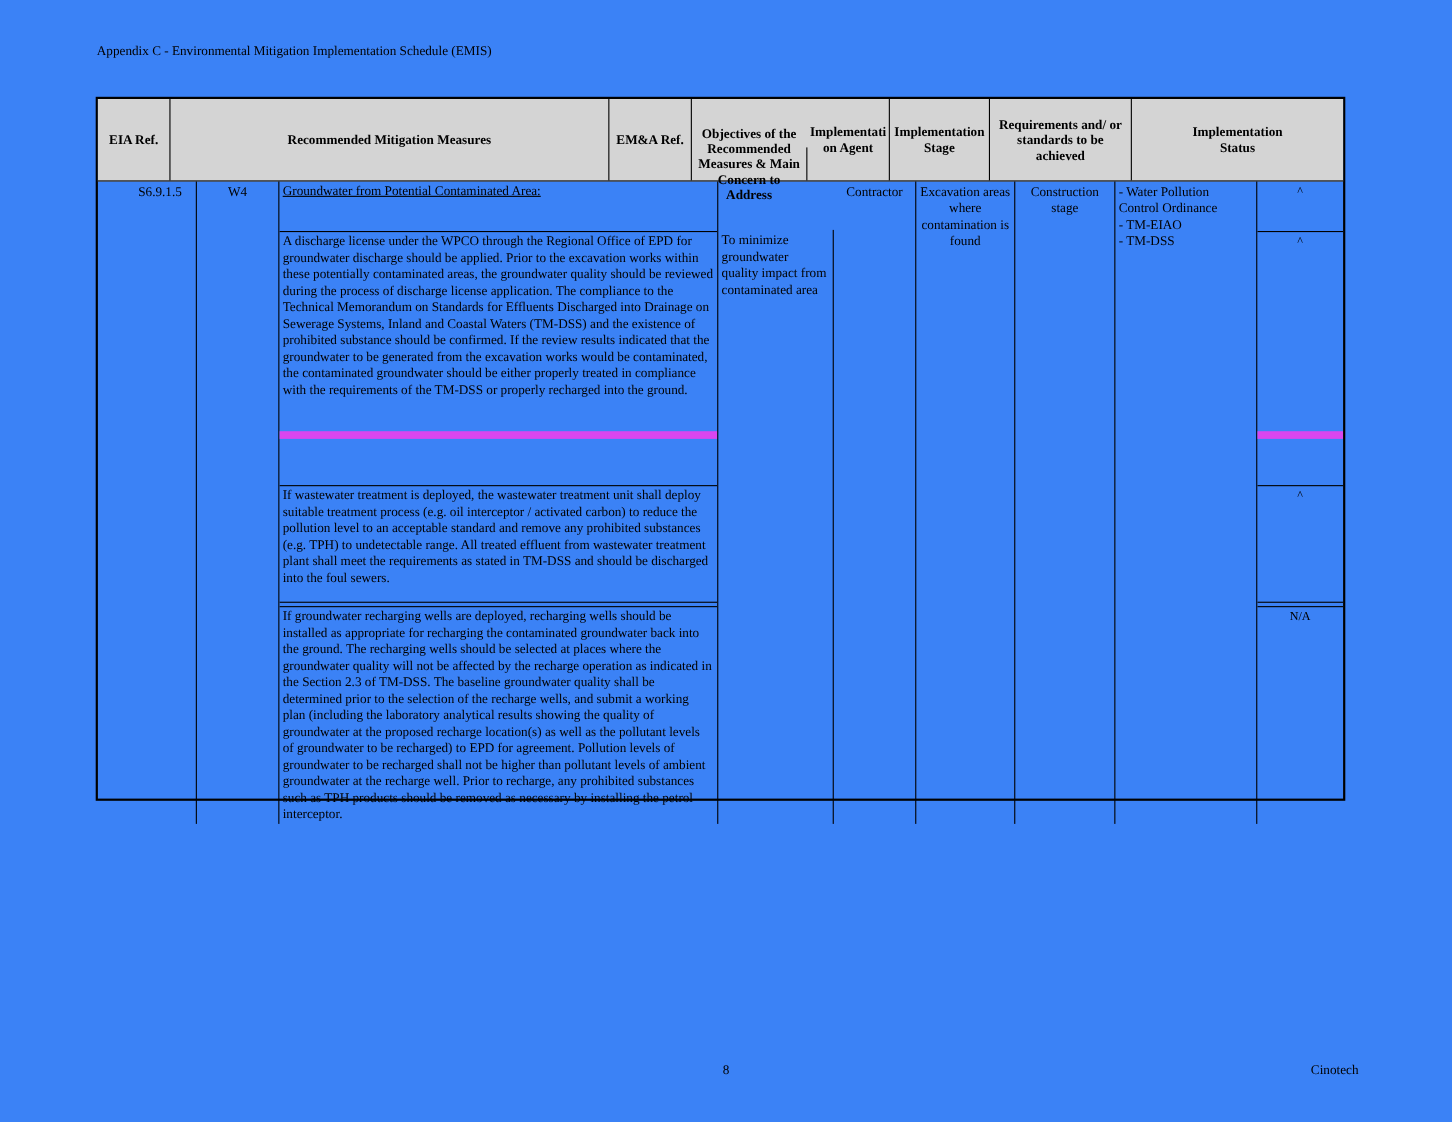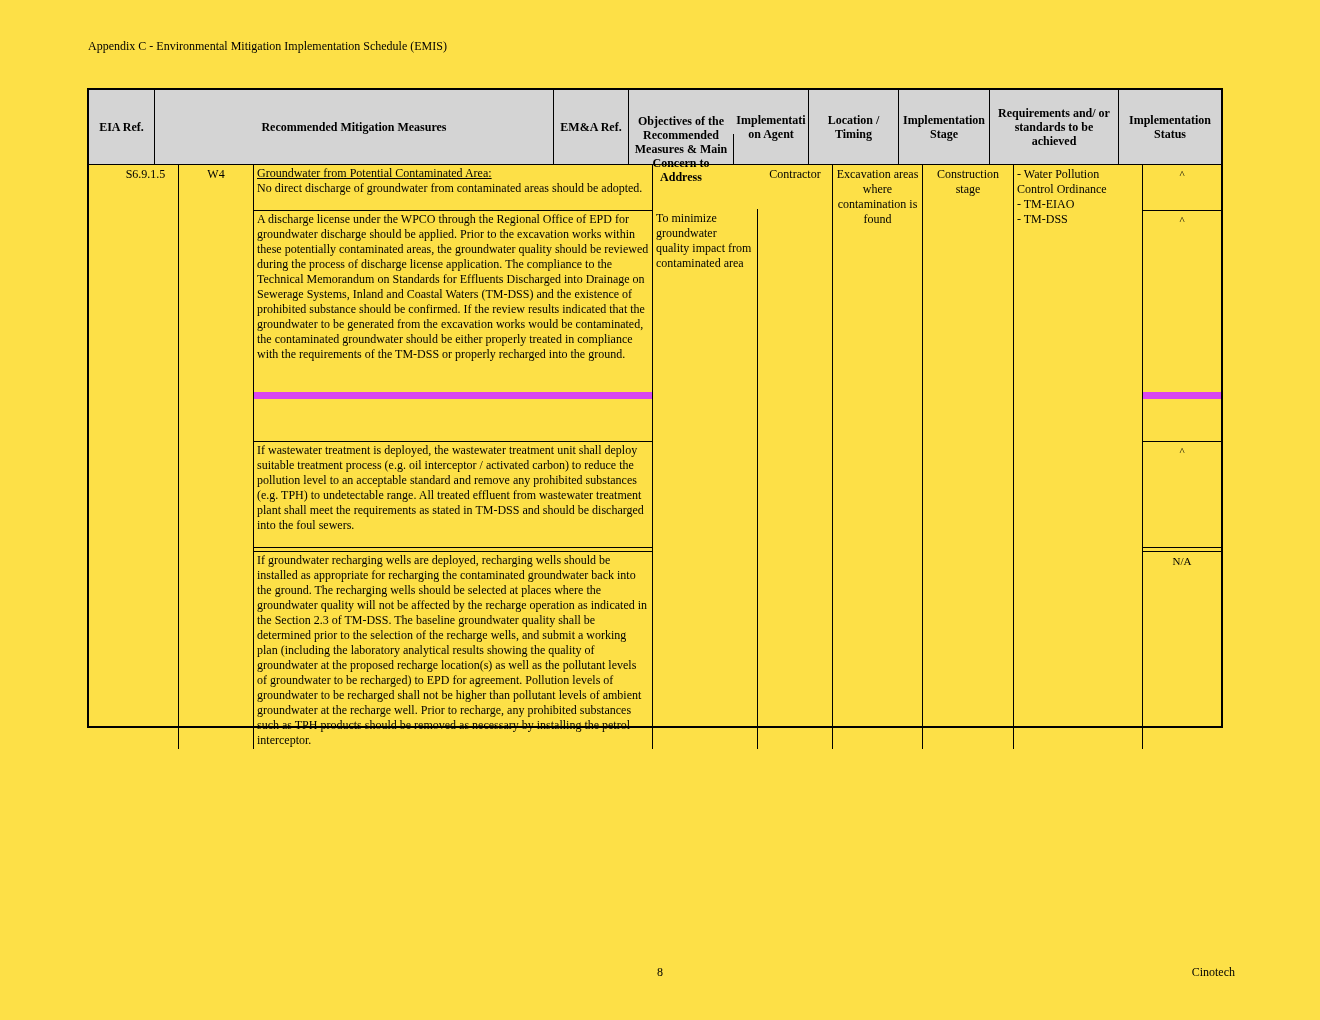--- a/index.html
+++ b/index.html
@@ -6,21 +6,21 @@
     margin: 0;
     padding: 0;
     background: #ffffff;
     font-family: "Liberation Serif", "DejaVu Serif", serif;
     color: #000000;
   }
   .page {
     position: relative;
     width: 1320px;
     height: 1020px;
-    background: #fde047;
+    background: #3b82f6;
     overflow: hidden;
   }
   .doc-header {
     position: absolute;
     left: 88px;
     top: 39px;
     font-size: 12px;
   }
   .emis-table {
     position: absolute;
@@ -125,41 +125,38 @@
       <div class="th c-eia">EIA Ref.</div>
       <div class="th c-meas" style="align-items:center;justify-content:center;display:flex;">Recommended Mitigation Measures</div>
       <div class="th c-ema">EM&amp;A Ref.</div>
       <div class="th c-obj" style="text-align:center;">Objectives of the
 Recommended
 Measures &amp; Main
 Concern to
 Address</div>
       <div class="th c-agent">Implementati
 on Agent</div>
-      <div class="th c-loc">Location /
-Timing</div>
       <div class="th c-stage">Implementation
 Stage</div>
       <div class="th c-req" style="text-align:center;">Requirements and/ or
 standards to be
 achieved</div>
       <div class="th c-status" style="align-items:center;justify-content:center;display:flex;padding:1px 2px;">Implementation
 Status</div>
     </div>
 
     <div class="tbody">
 
       <div class="td c-eia">S6.9.1.5</div>
 
       <div class="td c-ema">W4</div>
 
       <div class="td c-meas">
         <div class="measure-block mb-1">
           <span class="measure-heading">Groundwater from Potential Contaminated Area:</span>
-          <div>No direct discharge of groundwater from contaminated areas should be adopted.</div>
         </div>
         <div class="measure-block mb-2">A discharge license under the WPCO through the Regional Office of EPD for groundwater discharge should be applied. Prior to the excavation works within these potentially contaminated areas, the groundwater quality should be reviewed during the process of discharge license application. The compliance to the Technical Memorandum on Standards for Effluents Discharged into Drainage on Sewerage Systems, Inland and Coastal Waters (TM-DSS) and the existence of prohibited substance should be confirmed. If the review results indicated that the groundwater to be generated from the excavation works would be contaminated, the contaminated groundwater should be either properly treated in compliance with the requirements of the TM-DSS or properly recharged into the ground.</div>
         <div class="mb-gap1"></div>
         <div class="measure-block mb-3">If wastewater treatment is deployed, the wastewater treatment unit shall deploy suitable treatment process (e.g. oil interceptor / activated carbon) to reduce the pollution level to an acceptable standard and remove any prohibited substances (e.g. TPH) to undetectable range. All treated effluent from wastewater treatment plant shall meet the requirements as stated in TM-DSS and should be discharged into the foul sewers.</div>
         <div class="mb-gap2"></div>
         <div class="measure-block mb-4">If groundwater recharging wells are deployed, recharging wells should be installed as appropriate for recharging the contaminated groundwater back into the ground. The recharging wells should be selected at places where the groundwater quality will not be affected by the recharge operation as indicated in the Section 2.3 of TM-DSS. The baseline groundwater quality shall be determined prior to the selection of the recharge wells, and submit a working plan (including the laboratory analytical results showing the quality of groundwater at the proposed recharge location(s) as well as the pollutant levels of groundwater to be recharged) to EPD for agreement. Pollution levels of groundwater to be recharged shall not be higher than pollutant levels of ambient groundwater at the recharge well. Prior to recharge, any prohibited substances such as TPH products should be removed as necessary by installing the petrol interceptor.</div>
       </div>
 
       <div class="td c-obj">To minimize
 groundwater

